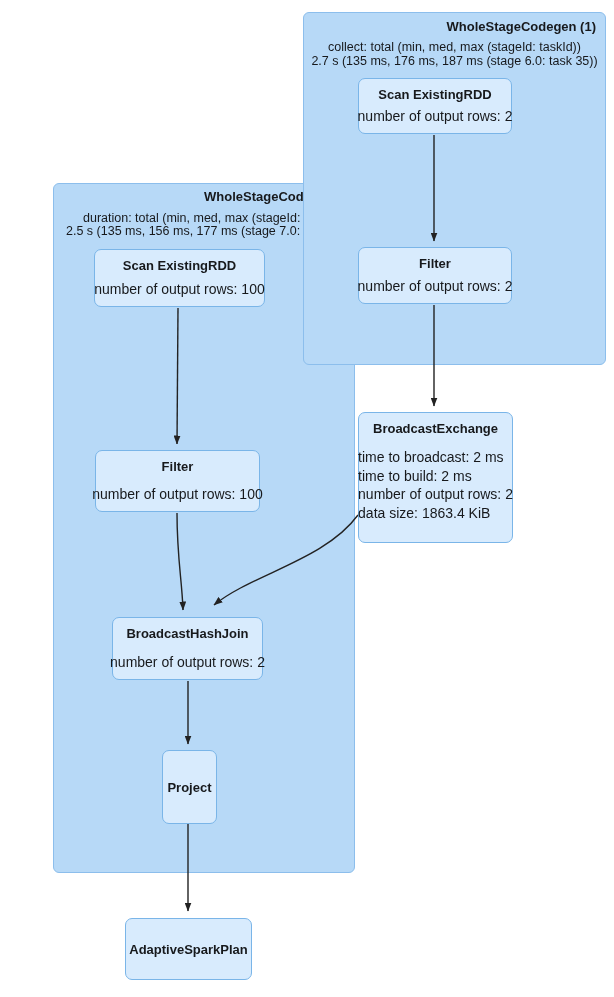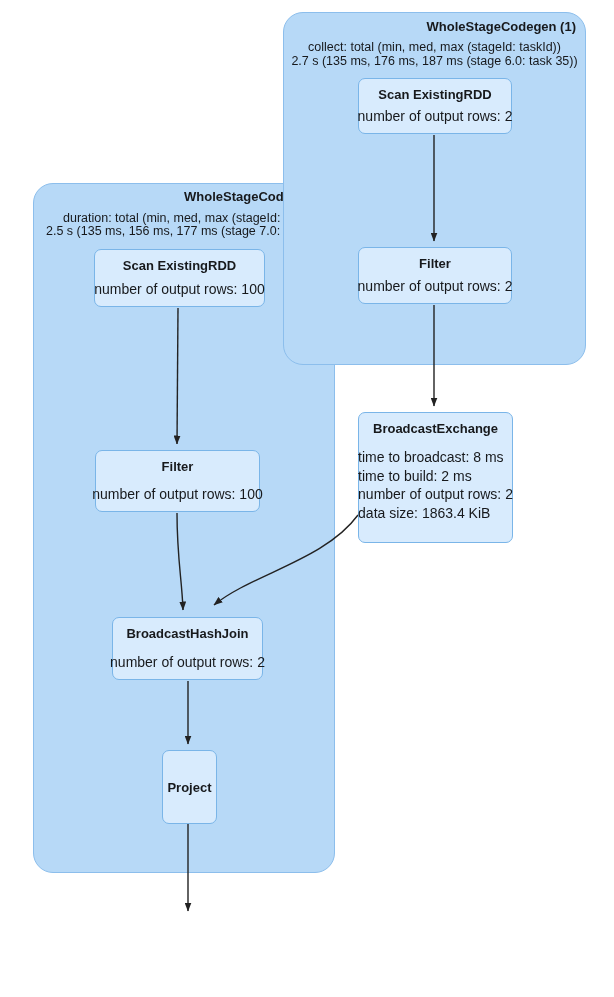--- a/index.html
+++ b/index.html
@@ -11,22 +11,23 @@
     font-family: "Liberation Sans", "DejaVu Sans", sans-serif;
     color: #17191c;
     overflow: hidden;
   }
 
   
   .cluster {
     position: absolute;
     background: #b7d9f7;
     border: 1px solid #8cbeec;
-    border-radius: 20px;
+    border-radius: 6px;
     box-sizing: border-box;
+    margin-left: 20px;
   }
   #cluster-wsc2 { left: 33px; top: 183px; width: 302px; height: 690px; z-index: 1; }
   #cluster-wsc1 { left: 283px; top: 12px; width: 303px; height: 353px; z-index: 2; }
 
   .cluster-title {
     position: absolute;
     font-size: 13px;
     font-weight: bold;
     white-space: nowrap;
   }
@@ -123,21 +124,21 @@
 
   <div class="node" id="node-filter1">
     <div class="node-label">Filter</div>
     <div class="node-spacer"></div>
     <div class="metric">number of output rows: 2</div>
   </div>
 
   <div class="node" id="node-bexch">
     <div class="node-label">BroadcastExchange</div>
     <div class="metrics-block">
-      <div class="metric">time to broadcast: 8 ms</div>
+      <div class="metric">time to broadcast: 2 ms</div>
       <div class="metric">time to build: 2 ms</div>
       <div class="metric">number of output rows: 2</div>
       <div class="metric">data size: 1863.4 KiB</div>
     </div>
   </div>
 
   <div class="node" id="node-scan2">
     <div class="node-label">Scan ExistingRDD</div>
     <div class="node-spacer"></div>
     <div class="metric">number of output rows: 100</div>
@@ -152,14 +153,17 @@
   <div class="node" id="node-bhj">
     <div class="node-label">BroadcastHashJoin</div>
     <div class="node-spacer"></div>
     <div class="metric">number of output rows: 2</div>
   </div>
 
   <div class="node center-label" id="node-project">
     <div class="node-label">Project</div>
   </div>
 
+  <div class="node center-label" id="node-adaptive">
+    <div class="node-label">AdaptiveSparkPlan</div>
+  </div>
 
 </div>
 
 </body></html>

